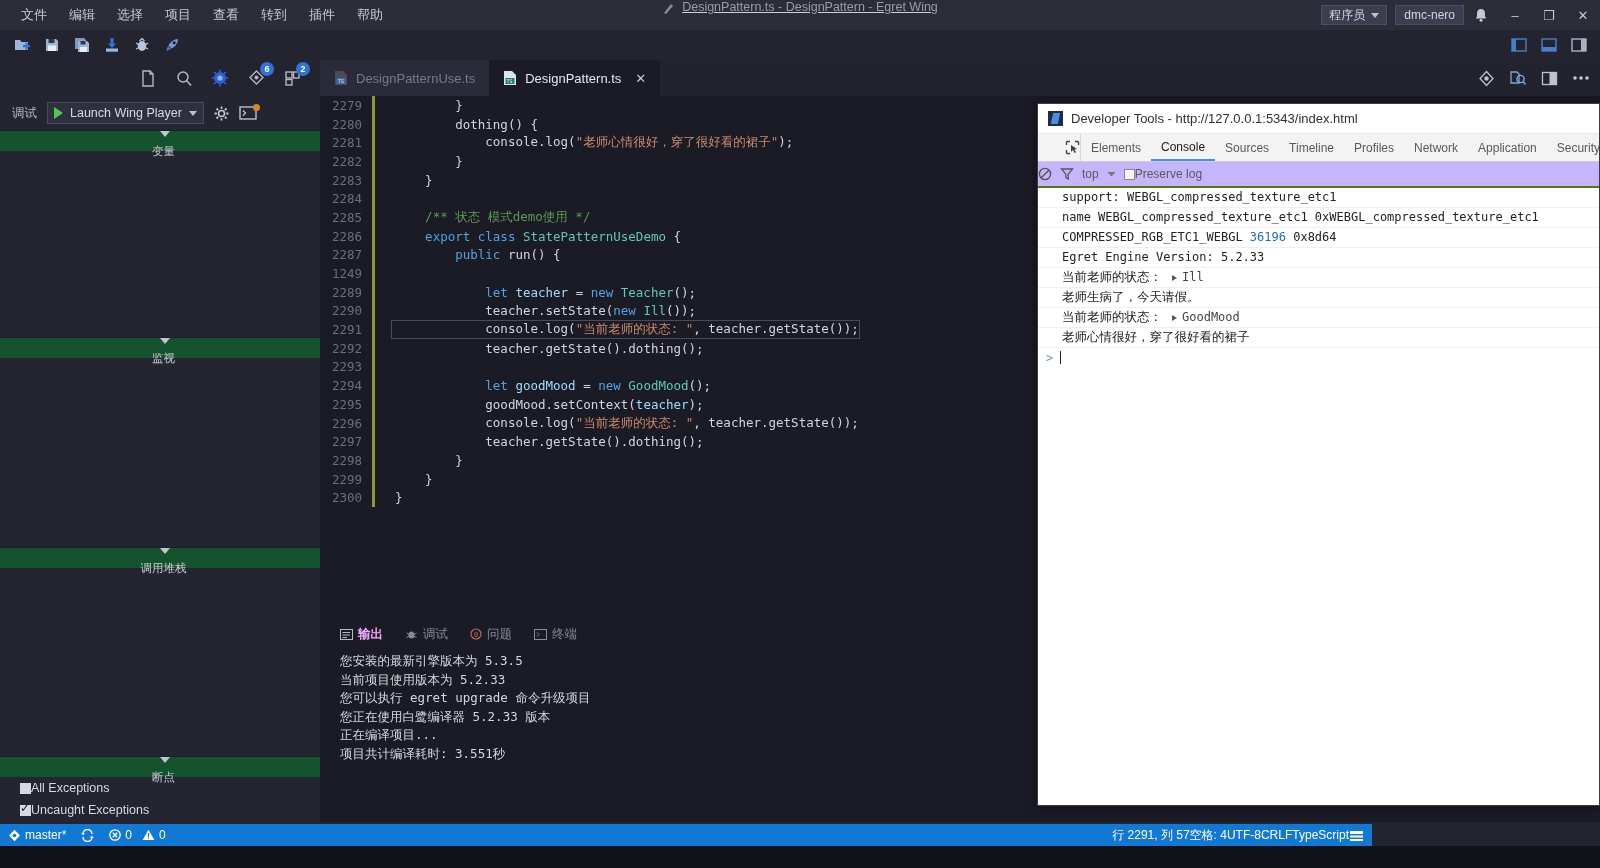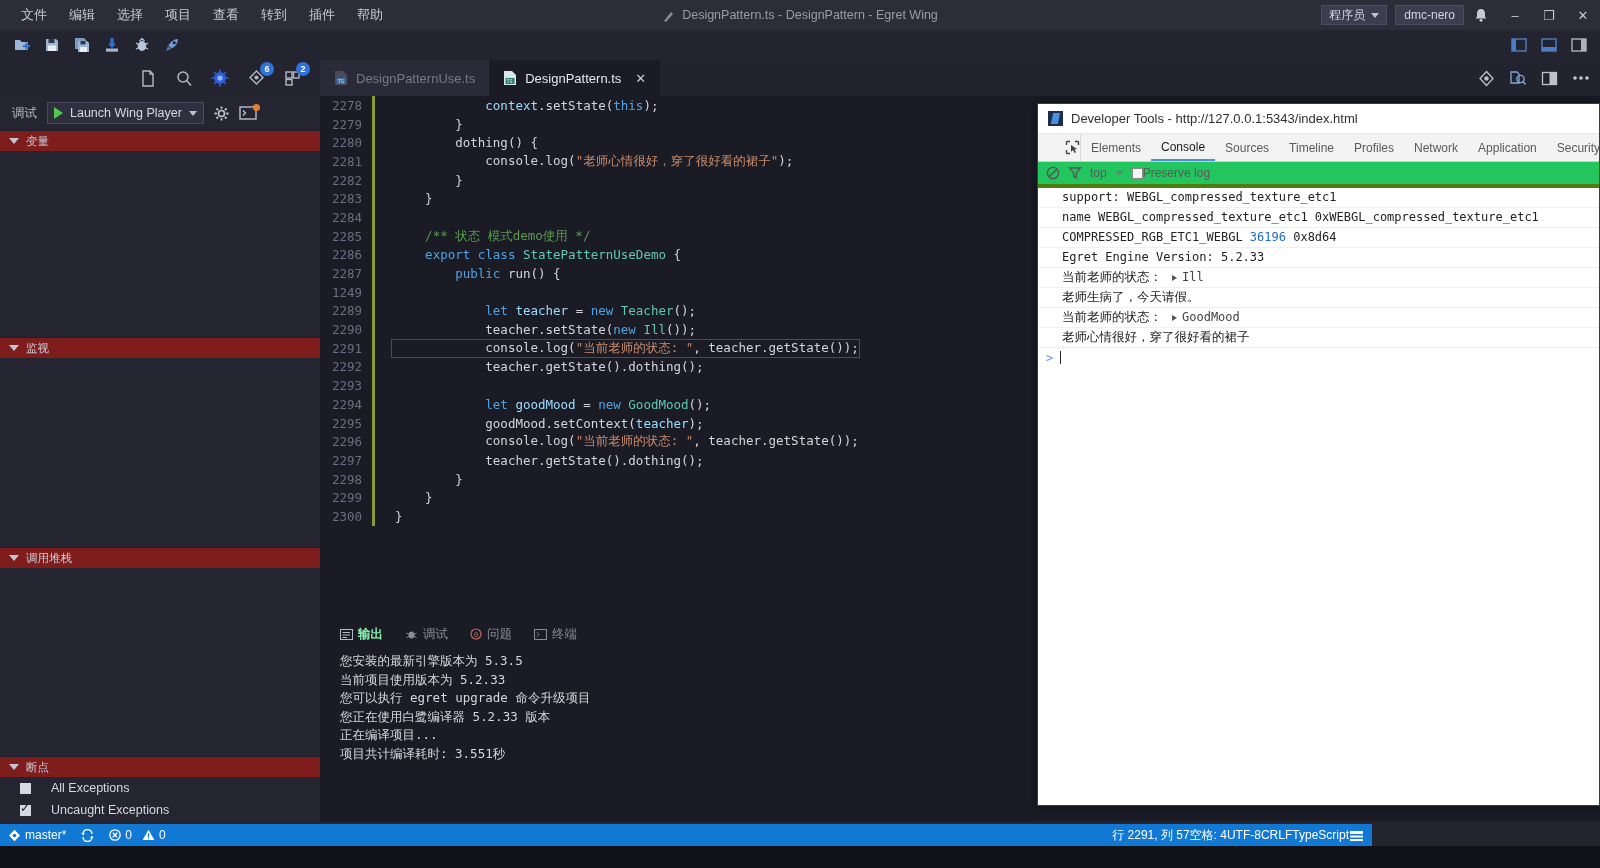--- a/index.html
+++ b/index.html
@@ -22,22 +22,23 @@
     background: #2d2d3a;
     display: flex; align-items: center;
   }
   .menu-row { display: flex; align-items: center; height: 30px; padding-left: 10px; }
   .menu-item {
     font-size: 13px; color: #c8c8d4; padding: 0 11px; height: 30px;
     display: flex; align-items: center; cursor: default;
   }
   .title-center {
     position: absolute; left: 0; right: 0; top: 0; height: 30px;
-    display: flex; align-items: center; justify-content: center;
+    display: flex; justify-content: center;
     pointer-events: none;
+    text-decoration: underline;
   }
   .title-text { font-size: 12.5px; color: #9a9aaa; }
   .title-icon {
     display: inline-block; width: 14px; height: 14px; margin-right: 6px;
     position: relative; top: 2px;
   }
   .win-right {
     position: absolute; right: 0; top: 0; height: 30px;
     display: flex; align-items: center; gap: 0px;
   }
@@ -118,32 +119,32 @@
   }
   .gear-ic { font-size: 15px; color: #c8c8d6; cursor: pointer; }
   .console-ic { position: relative; cursor: pointer; }
   .orange-dot {
     position: absolute; top: -2px; right: -3px; width: 7px; height: 7px;
     border-radius: 50%; background: #e08030;
   }
 
   .section-head {
     height: 21px; display: flex; align-items: center; gap: 7px;
-    padding-left: 7px; background: #7f1d1d; border-top: 1px solid #1e1e28;
-    font-size: 11.5px; color: #ccccd8; cursor: pointer;
+    padding-left: 7px; background: #14532d; border-top: 1px solid #1e1e28;
+    font-size: 11.5px; color: #ccccd8; cursor: pointer; flex-direction: column;
   }
   .tri-open {
     width: 0; height: 0; border-left: 5px solid transparent;
     border-right: 5px solid transparent; border-top: 6px solid #c4c4d2;
     margin-left: 2px;
   }
   .section-body { background: #252532; }
 
   .bp-row {
-    display: flex; align-items: center; gap: 20px; padding-left: 20px;
+    display: flex; align-items: center; gap: 0; padding-left: 20px;
     height: 22px; font-size: 12.5px; color: #d8d8e2; cursor: pointer;
   }
   .cbox {
     width: 11px; height: 11px; background: #d8d8e2; position: relative;
     flex-shrink: 0;
   }
   .cbox.checked::after {
     content: "✓"; position: absolute; left: 0px; top: -4px;
     font-size: 12px; color: #1e1e28; line-height: 14px;
   }
@@ -203,21 +204,21 @@
     position: absolute; top: 620px; left: 320px; width: 1280px; height: 202px;
     background: #1b1b26;
   }
   .out-tabs {
     height: 28px; display: flex; align-items: center; gap: 6px; padding-left: 12px;
   }
   .out-tab {
     display: flex; align-items: center; gap: 5px; font-size: 12.5px;
     color: #8a8a9a; padding: 2px 8px; cursor: pointer;
   }
-  .out-tab.active { color: #86efac; font-weight: bold; }
+  .out-tab.active { color: #f0abfc; font-weight: bold; }
   .out-body {
     padding: 4px 0 0 20px; font-family: "DejaVu Sans Mono", monospace;
     font-size: 12.5px; color: #d6d6de; line-height: 18.5px;
   }
   .out-line { white-space: pre; }
 
   
   .devtools {
     position: absolute; left: 1037px; top: 103px; width: 563px; height: 703px;
     background: #ffffff; border: 1px solid #3a3a48;
@@ -244,22 +245,22 @@
   .dt-insp {
     width: 36px; display: flex; align-items: center; justify-content: center;
     border-right: 1px solid #d8d8d8; cursor: pointer;
   }
   .dt-tab {
     display: flex; align-items: center; padding: 0 10px; font-size: 12px;
     color: #5a5a5a; cursor: pointer;
   }
   .dt-tab.active { color: #1a1a1a; border-bottom: 2px solid #4a90d9; }
   .dt-toolbar2 {
-    height: 26px; background: #22c55e; display: flex; align-items: center;
-    gap: 8px; padding-left: 8px; border-bottom: 4px solid #4d7c0f;
+    height: 26px; background: #c4b5fd; display: flex; align-items: center;
+    gap: 8px; border-bottom: 2px solid #4d7c0f;
   }
   .dt-ctx { font-size: 12px; color: #5a5a5a; }
   .dt-chk-wrap { display: flex; align-items: center; cursor: pointer; }
   .dt-chk {
     width: 11px; height: 11px; border: 1px solid #8a8a8a; background: #f5f5f5;
   }
   .dt-chk-label { font-size: 12px; color: #5a5a5a; }
   .dt-console {
     background: #fff; height: 617px; overflow: hidden;
     font-family: "DejaVu Sans Mono", monospace; font-size: 12px;
@@ -561,21 +562,20 @@
           <circle cx="3" cy="4" r="1.8" fill="#c8c8d6"></circle>
           <circle cx="9" cy="4" r="1.8" fill="#c8c8d6"></circle>
           <circle cx="15" cy="4" r="1.8" fill="#c8c8d6"></circle>
         </svg>
       </span>
     </div>
   </div>
 
   <div class="editor">
     <div id="codeArea">
-        <div class="code-line"><span class="lnum">2278</span><span class="gutter-bar"></span><span class="gutter-gap"></span><span class="code-txt-wrap code-txt"><span class="pl">            </span><span class="id">context</span><span class="pl">.</span><span class="pl">setState</span><span class="pl">(</span><span class="kw">this</span><span class="pl">);</span></span></div>
         <div class="code-line"><span class="lnum">2279</span><span class="gutter-bar"></span><span class="gutter-gap"></span><span class="code-txt-wrap code-txt"><span class="pl">        }</span></span></div>
         <div class="code-line"><span class="lnum">2280</span><span class="gutter-bar"></span><span class="gutter-gap"></span><span class="code-txt-wrap code-txt"><span class="pl">        </span><span class="pl">dothing</span><span class="pl">() {</span></span></div>
         <div class="code-line"><span class="lnum">2281</span><span class="gutter-bar"></span><span class="gutter-gap"></span><span class="code-txt-wrap code-txt"><span class="pl">            </span><span class="pl">console</span><span class="pl">.</span><span class="pl">log</span><span class="pl">(</span><span class="str">"老师心情很好，穿了很好看的裙子"</span><span class="pl">);</span></span></div>
         <div class="code-line"><span class="lnum">2282</span><span class="gutter-bar"></span><span class="gutter-gap"></span><span class="code-txt-wrap code-txt"><span class="pl">        }</span></span></div>
         <div class="code-line"><span class="lnum">2283</span><span class="gutter-bar"></span><span class="gutter-gap"></span><span class="code-txt-wrap code-txt"><span class="pl">    }</span></span></div>
         <div class="code-line"><span class="lnum">2284</span><span class="gutter-bar"></span><span class="gutter-gap"></span><span class="code-txt-wrap code-txt">&nbsp;</span></div>
         <div class="code-line"><span class="lnum">2285</span><span class="gutter-bar"></span><span class="gutter-gap"></span><span class="code-txt-wrap code-txt"><span class="pl">    </span><span class="cmt">/** 状态 模式demo使用 */</span></span></div>
         <div class="code-line"><span class="lnum">2286</span><span class="gutter-bar"></span><span class="gutter-gap"></span><span class="code-txt-wrap code-txt"><span class="pl">    </span><span class="kw">export</span><span class="pl"> </span><span class="kw">class</span><span class="pl"> </span><span class="typ">StatePatternUseDemo</span><span class="pl"> {</span></span></div>
         <div class="code-line"><span class="lnum">2287</span><span class="gutter-bar"></span><span class="gutter-gap"></span><span class="code-txt-wrap code-txt"><span class="pl">        </span><span class="kw">public</span><span class="pl"> </span><span class="pl">run</span><span class="pl">() {</span></span></div>
         <div class="code-line"><span class="lnum">1249</span><span class="gutter-bar"></span><span class="gutter-gap"></span><span class="code-txt-wrap code-txt">&nbsp;</span></div>

